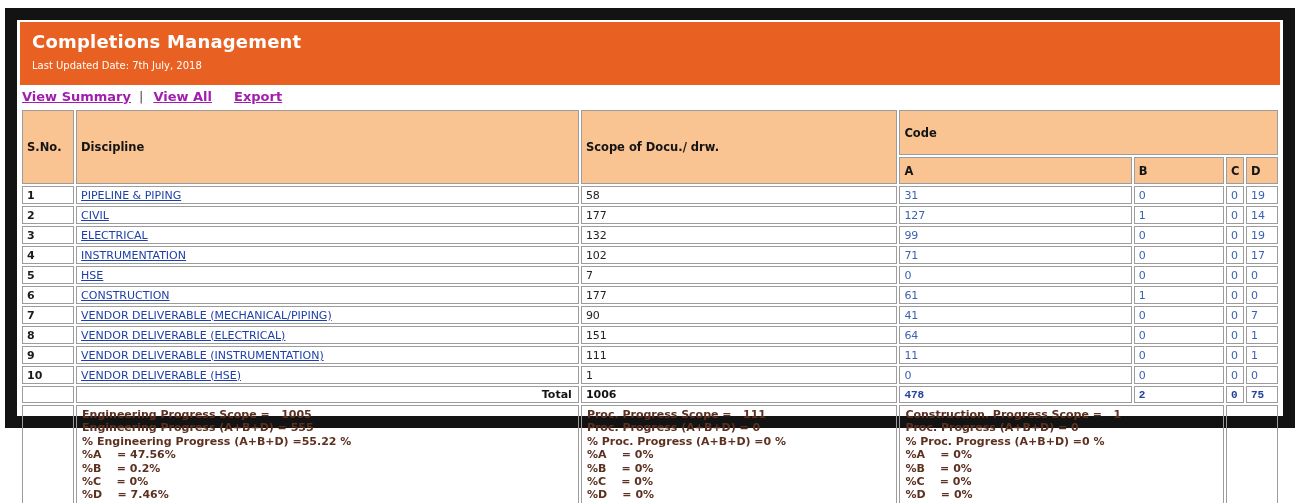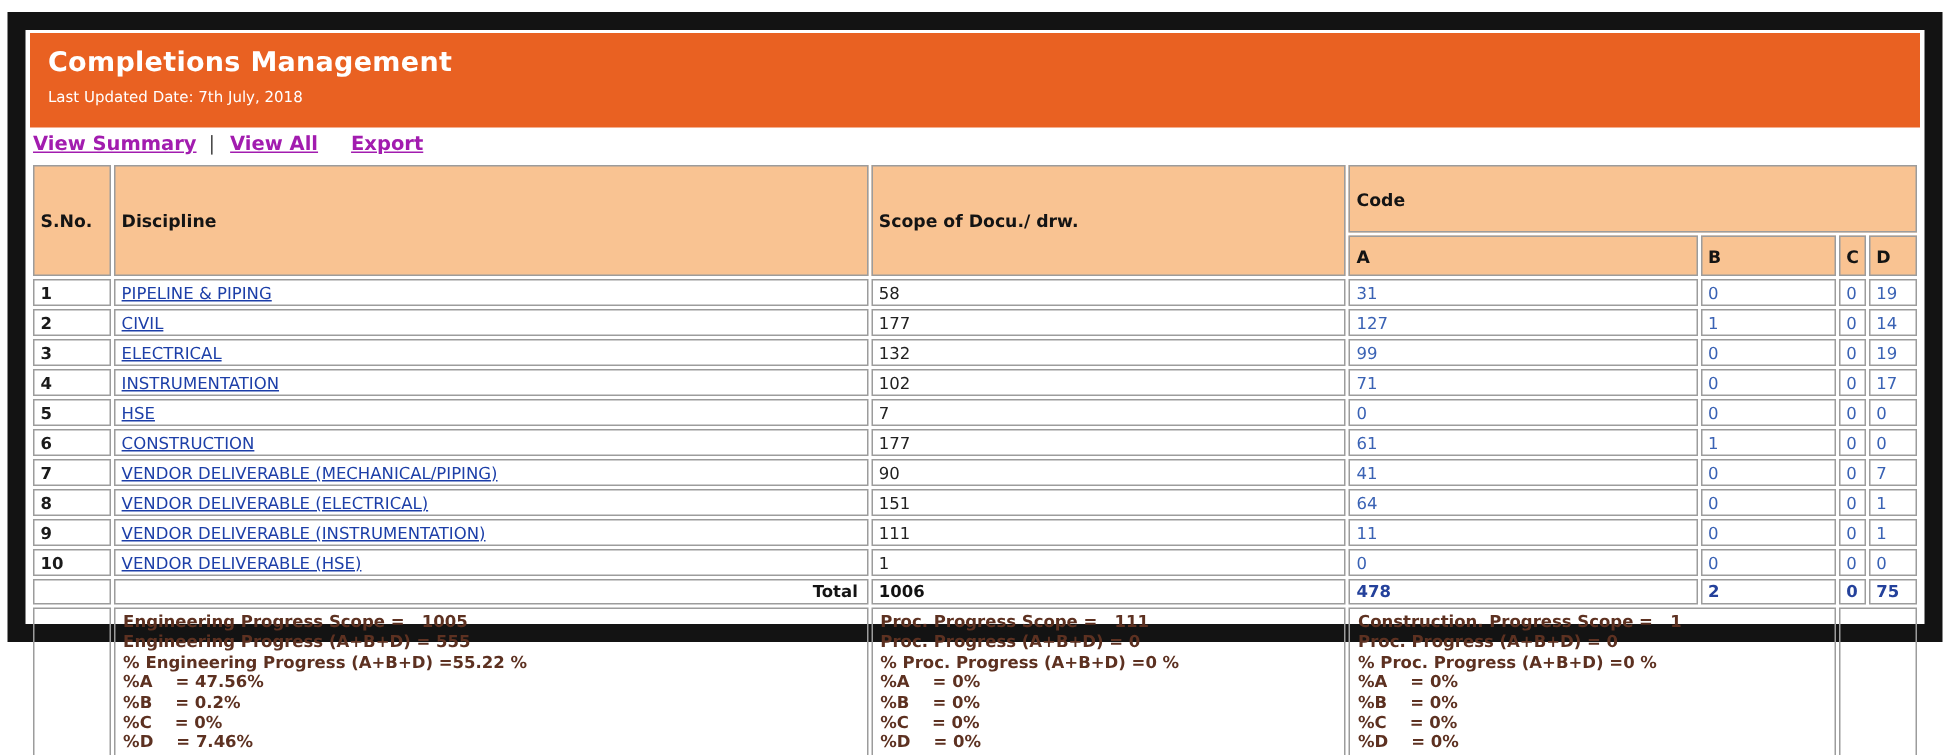--- a/index.html
+++ b/index.html
@@ -39,21 +39,21 @@
 
   tbody td { height: 18px; vertical-align: middle; background: #ffffff; }
   td.c-sno { font-weight: bold; }
   a.disc-link { color: #1D3FA8; font-weight: normal; text-decoration: underline; font-size: 11px; cursor: pointer; }
   td.c-scope { color: #222222; }
   td.c-code { color: #3A62B4; }
 
   tr.total-row td { font-weight: bold; }
   tr.total-row td.total-label { text-align: right; color: #141414; padding-right: 6px; margin-left: 32px; }
   tr.total-row td.c-scope { color: #111111; }
-  tr.total-row td.c-code { color: #24419B; }
+  tr.total-row td.c-code { color: #24419B; font-family: Liberation Mono, monospace; }
 
   tr.summary-row td {
     vertical-align: top; height: 95px;
     color: #5D3121; font-weight: bold; font-size: 11px; line-height: 1.22;
     white-space: pre-wrap; padding: 2px 5px;
   }
 </style>
 </head>
 <body>
 

